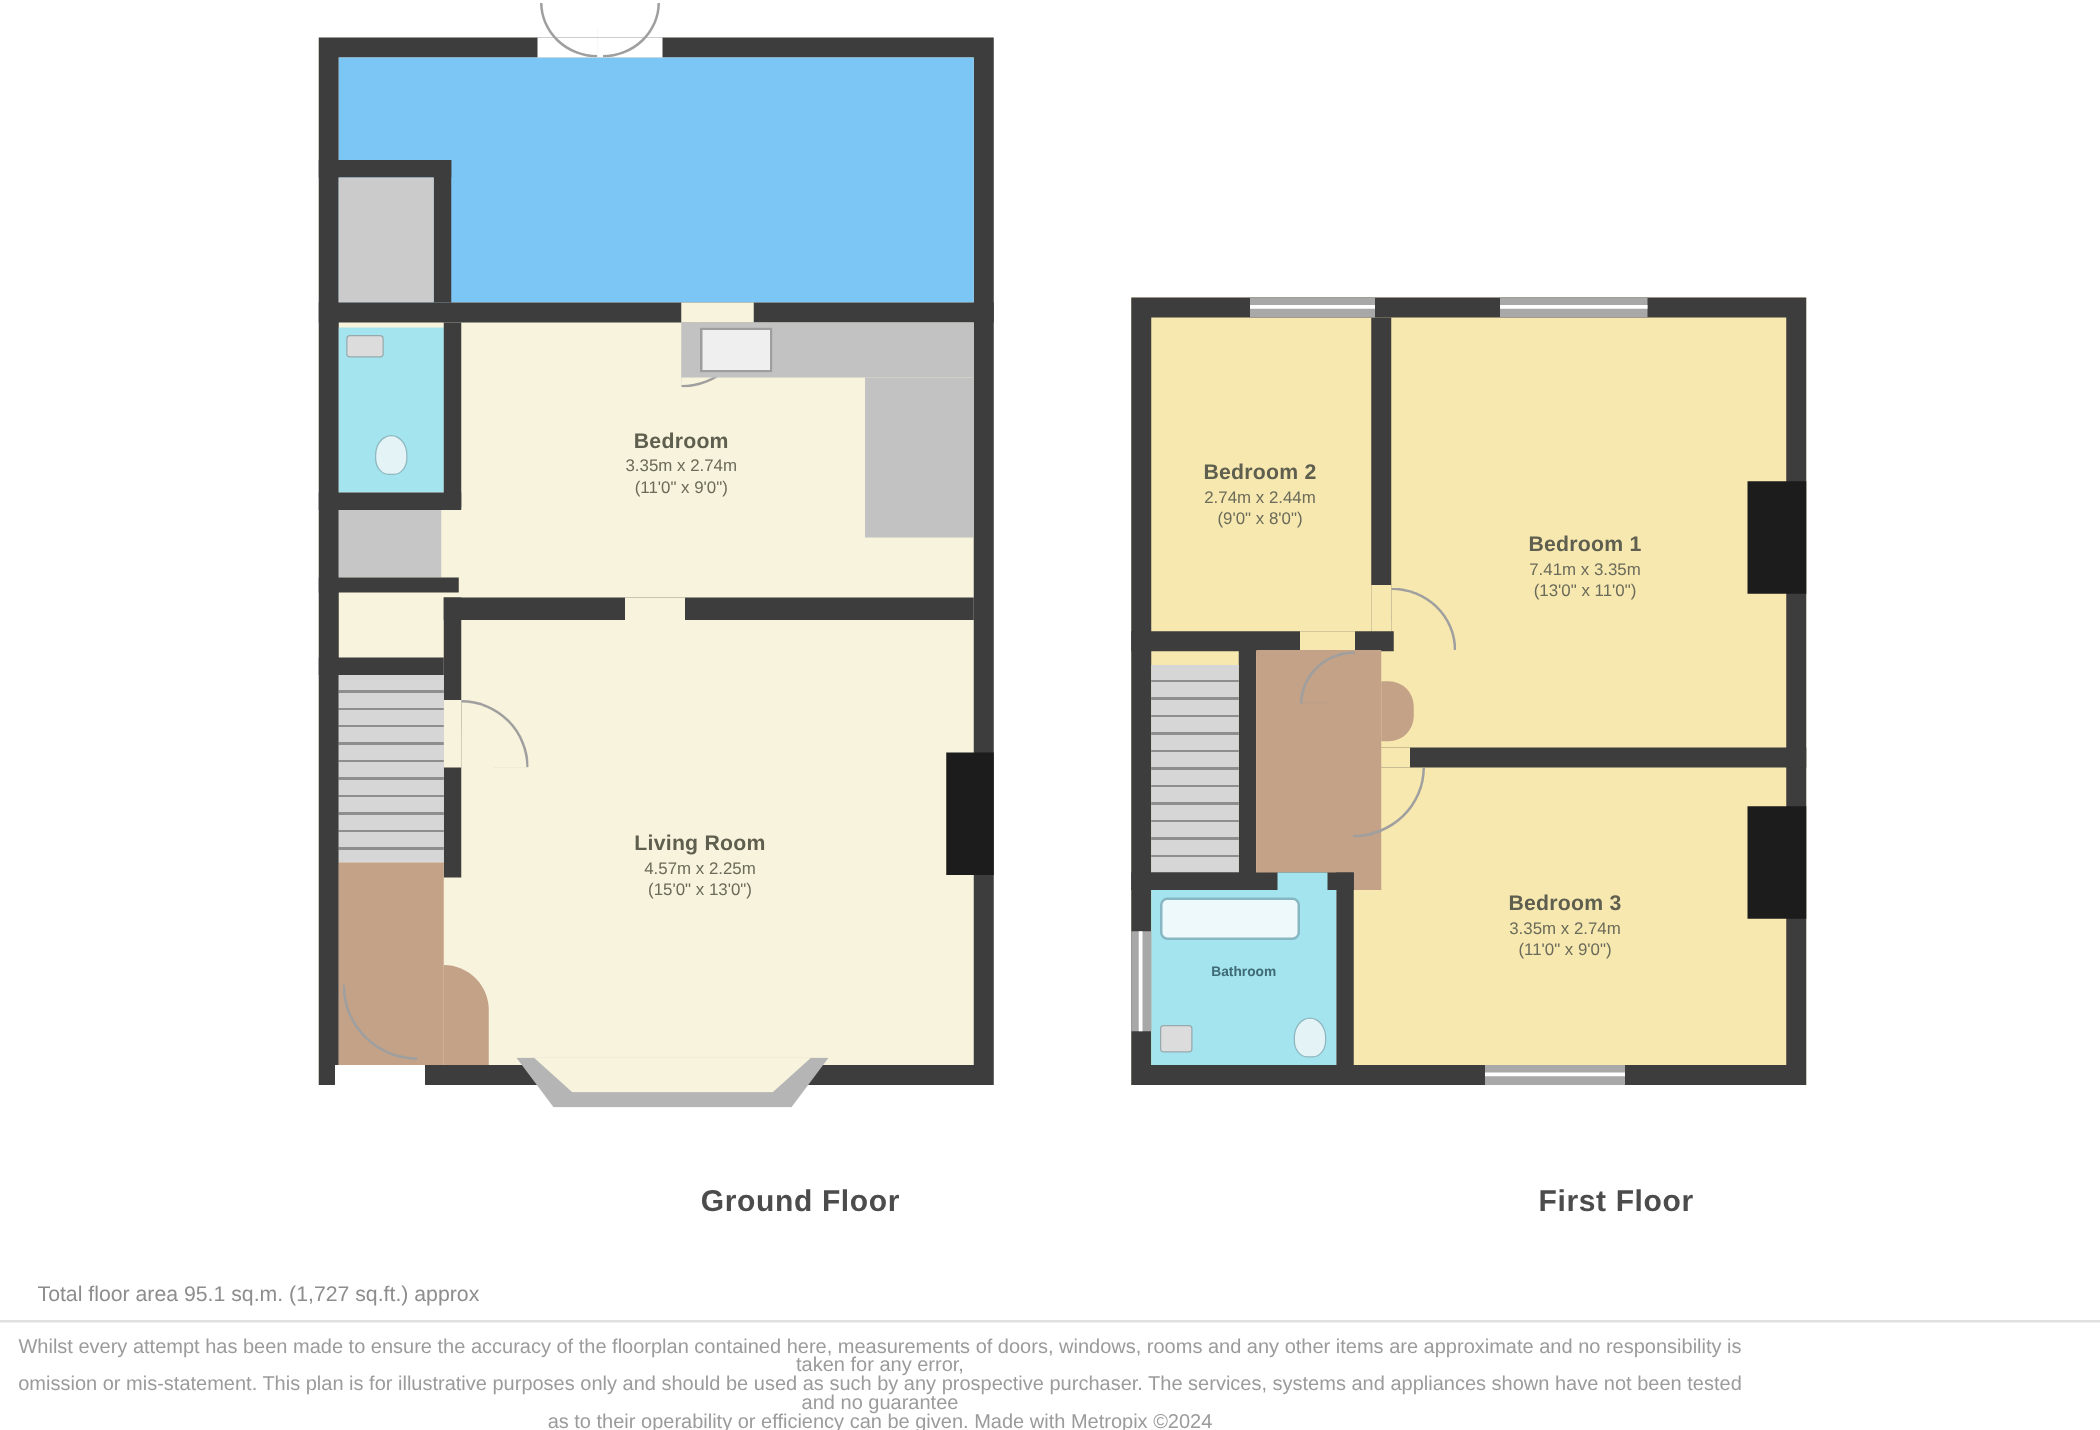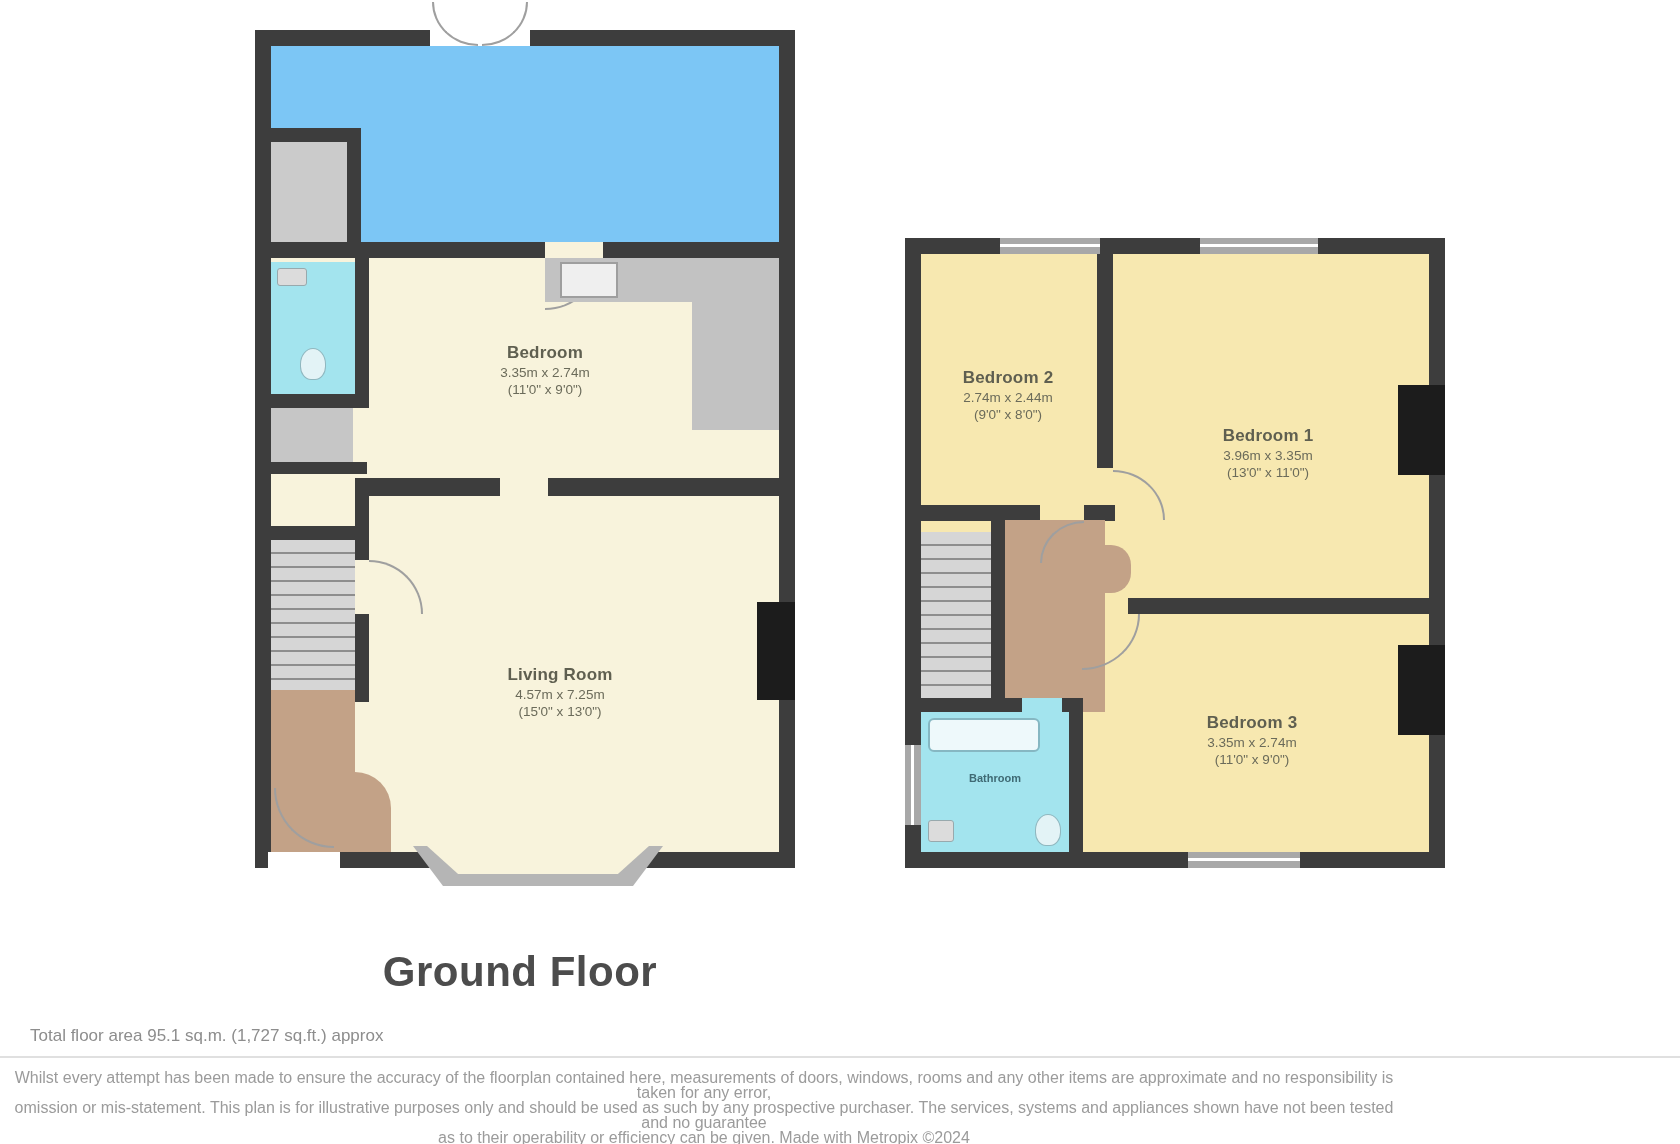--- a/index.html
+++ b/index.html
@@ -12,21 +12,21 @@
   .arc.br{border-left:none;border-top:none;border-radius:0 0 100% 0;}
   .arc.bl{border-right:none;border-top:none;border-radius:0 0 0 100%;}
   .arc.tr{border-left:none;border-bottom:none;border-radius:0 100% 0 0;}
   .arc.tl{border-right:none;border-bottom:none;border-radius:100% 0 0 0;}
   .stairs{background:repeating-linear-gradient(to bottom,#d6d6d6 0 12px,#8e8e8e 12px 14px);}
   .roomlabel{text-align:center;color:#5f5f50;}
   .roomlabel .nm{font-size:17px;font-weight:700;letter-spacing:.2px;}
   .roomlabel .dm{font-size:13.5px;margin-top:2px;color:#6b6b5a;}
   .roomlabel.consv{color:#3f607a;}
   .roomlabel.consv .dm{color:#4b6c84;}
-  .caption{font-size:42px;font-weight:700;color:var(--caption);text-align:center;letter-spacing:.5px;}
+  .caption{font-size:24px;font-weight:700;color:var(--caption);text-align:right;letter-spacing:.5px;}
   .winline{background:#ffffff;}
   .graywin{background:#a8a8a8;}
   .footer-total{font-size:17px;color:#8d8d8d;}
   .rule{background:#e0e0e0;}
   .disclaimer{width:1408px;text-align:center;font-size:16px;line-height:15px;color:#9b9b9b;}
   .bathlabel{font-size:11px;color:#3f6a74;text-align:center;font-weight:700;}
 </style>
 </head>
 <body>
 
@@ -81,21 +81,21 @@
 
   <div class="abs" style="left:757px;top:602px;width:38px;height:98px;background:#1c1c1c;"></div>
 
   <div class="abs roomlabel" style="left:445px;top:343px;width:200px;">
     <div class="nm">Bedroom</div>
     <div class="dm">3.35m x 2.74m</div>
     <div class="dm">(11'0" x 9'0")</div>
   </div>
   <div class="abs roomlabel" style="left:460px;top:665px;width:200px;">
     <div class="nm">Living Room</div>
-    <div class="dm">4.57m x 7.25m</div>
+    <div class="dm">4.57m x 2.25m</div>
     <div class="dm">(15'0" x 13'0")</div>
   </div>
 
   <div class="abs shell" style="left:905px;top:238px;width:540px;height:630px;background:var(--yellow);"></div>
 
   <div class="abs wall" style="left:1097px;top:254px;width:16px;height:266px;"></div>
   <div class="abs" style="left:1097px;top:468px;width:16px;height:52px;background:var(--yellow);"></div>
   <div class="abs wall" style="left:905px;top:505px;width:210px;height:16px;"></div>
   <div class="abs" style="left:1040px;top:505px;width:44px;height:16px;background:var(--yellow);"></div>
   <div class="abs wall" style="left:1015px;top:598px;width:430px;height:16px;"></div>
@@ -131,30 +131,31 @@
   <div class="abs" style="left:1398px;top:385px;width:47px;height:90px;background:#1c1c1c;"></div>
   <div class="abs" style="left:1398px;top:645px;width:47px;height:90px;background:#1c1c1c;"></div>
 
   <div class="abs roomlabel" style="left:918px;top:368px;width:180px;">
     <div class="nm">Bedroom 2</div>
     <div class="dm">2.74m x 2.44m</div>
     <div class="dm">(9'0" x 8'0")</div>
   </div>
   <div class="abs roomlabel" style="left:1168px;top:426px;width:200px;">
     <div class="nm">Bedroom 1</div>
-    <div class="dm">3.96m x 3.35m</div>
+    <div class="dm">7.41m x 3.35m</div>
     <div class="dm">(13'0" x 11'0")</div>
   </div>
   <div class="abs roomlabel" style="left:1152px;top:713px;width:200px;">
     <div class="nm">Bedroom 3</div>
     <div class="dm">3.35m x 2.74m</div>
     <div class="dm">(11'0" x 9'0")</div>
   </div>
 
   <div class="abs caption" style="left:320px;top:948px;width:400px;">Ground Floor</div>
+  <div class="abs caption" style="left:1025px;top:948px;width:330px;">First Floor</div>
 
   <div class="abs footer-total" style="left:30px;top:1026px;">Total floor area 95.1 sq.m. (1,727 sq.ft.) approx</div>
   <div class="abs rule" style="left:0px;top:1056px;width:1680px;height:2px;"></div>
   <div class="abs disclaimer" style="left:0px;top:1070px;">
     <div>Whilst every attempt has been made to ensure the accuracy of the floorplan contained here, measurements of doors, windows, rooms and any other items are approximate and no responsibility is taken for any error,</div>
     <div>omission or mis-statement. This plan is for illustrative purposes only and should be used as such by any prospective purchaser. The services, systems and appliances shown have not been tested and no guarantee</div>
     <div>as to their operability or efficiency can be given. Made with Metropix ©2024</div>
   </div>
 
 </div>

